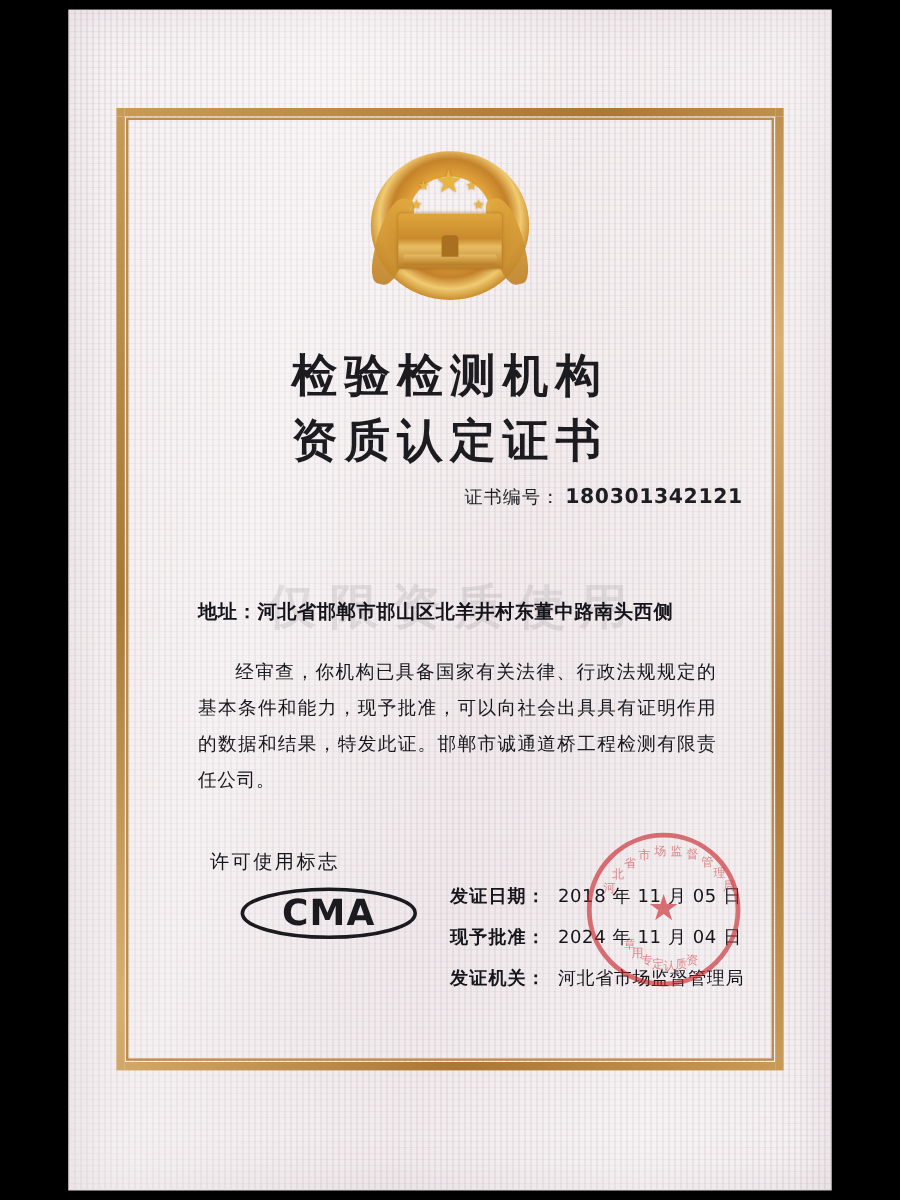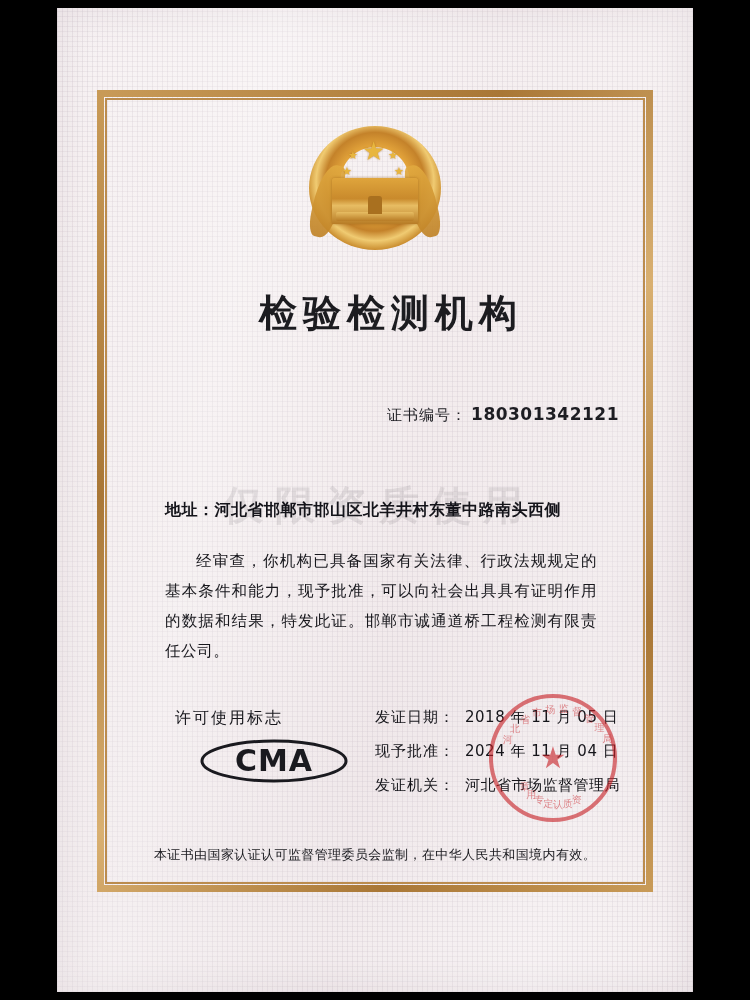--- a/index.html
+++ b/index.html
@@ -152,21 +152,20 @@
 
   
   .title {
     position: absolute;
     width: 636px;
     text-align: center;
     color: #1c1c20;
     font-family: "DejaVu Sans", "Liberation Sans", sans-serif;
     font-weight: 700;
     letter-spacing: 6px;
-    margin-left: 16px;
   }
   #title-line1 { top: 280px; font-size: 38px; }
   #title-line2 { top: 334px; font-size: 38px; }
 
   
   #cert-no-row {
     position: absolute;
     left: 0;
     top: 396px;
     width: 636px;
@@ -255,21 +254,21 @@
     width: 270px;
     font-size: 15px;
     color: #15151a;
   }
   #dates .drow {
     display: flex;
     align-items: baseline;
     height: 34px;
     letter-spacing: 1px;
   }
-  #dates .dlabel { width: 90px; font-weight: 400; }
+  #dates .dlabel { width: 90px; font-weight: 700; margin-top: 30px; }
   #dates .dvalue { font-weight: 400; letter-spacing: 0.5px; }
   #dates .dvalue.num { font-family: "DejaVu Sans", "Liberation Sans", sans-serif; }
 
   
   #seal {
     position: absolute;
     left: 432px;
     top: 686px;
     width: 128px;
     height: 128px;
@@ -337,20 +336,21 @@
           <span class="star s1">★</span>
           <span class="star s2">★</span>
           <span class="star s3">★</span>
           <span class="star s4">★</span>
         </div>
         <div class="gate"></div>
       </div>
     </div>
 
     <div class="title" id="title-line1">检验检测机构</div>
+    <div class="title" id="title-line2">资质认定证书</div>
 
     <div id="cert-no-row">
       <span class="lbl">证书编号：</span><span class="val">180301342121</span>
     </div>
 
     <div id="watermark">仅限资质使用</div>
 
 
     <div class="field-row" id="row-addr">
       <span class="flabel">地址：</span><span class="fvalue">河北省邯郸市邯山区北羊井村东董中路南头西侧</span>
@@ -398,16 +398,15 @@
         <span style="transform:rotate(152deg) translate(0,-40px) rotate(-152deg);">资</span>
         <span style="transform:rotate(166deg) translate(0,-40px) rotate(-166deg);">质</span>
         <span style="transform:rotate(180deg) translate(0,-40px) rotate(-180deg);">认</span>
         <span style="transform:rotate(194deg) translate(0,-40px) rotate(-194deg);">定</span>
         <span style="transform:rotate(208deg) translate(0,-40px) rotate(-208deg);">专</span>
         <span style="transform:rotate(222deg) translate(0,-40px) rotate(-222deg);">用</span>
         <span style="transform:rotate(236deg) translate(0,-40px) rotate(-236deg);">章</span>
       </div>
     </div>
 
-    <div id="footer">本证书由国家认证认可监督管理委员会监制，在中华人民共和国境内有效。</div>
 
   </div>
 </div>
 
 </body></html>

